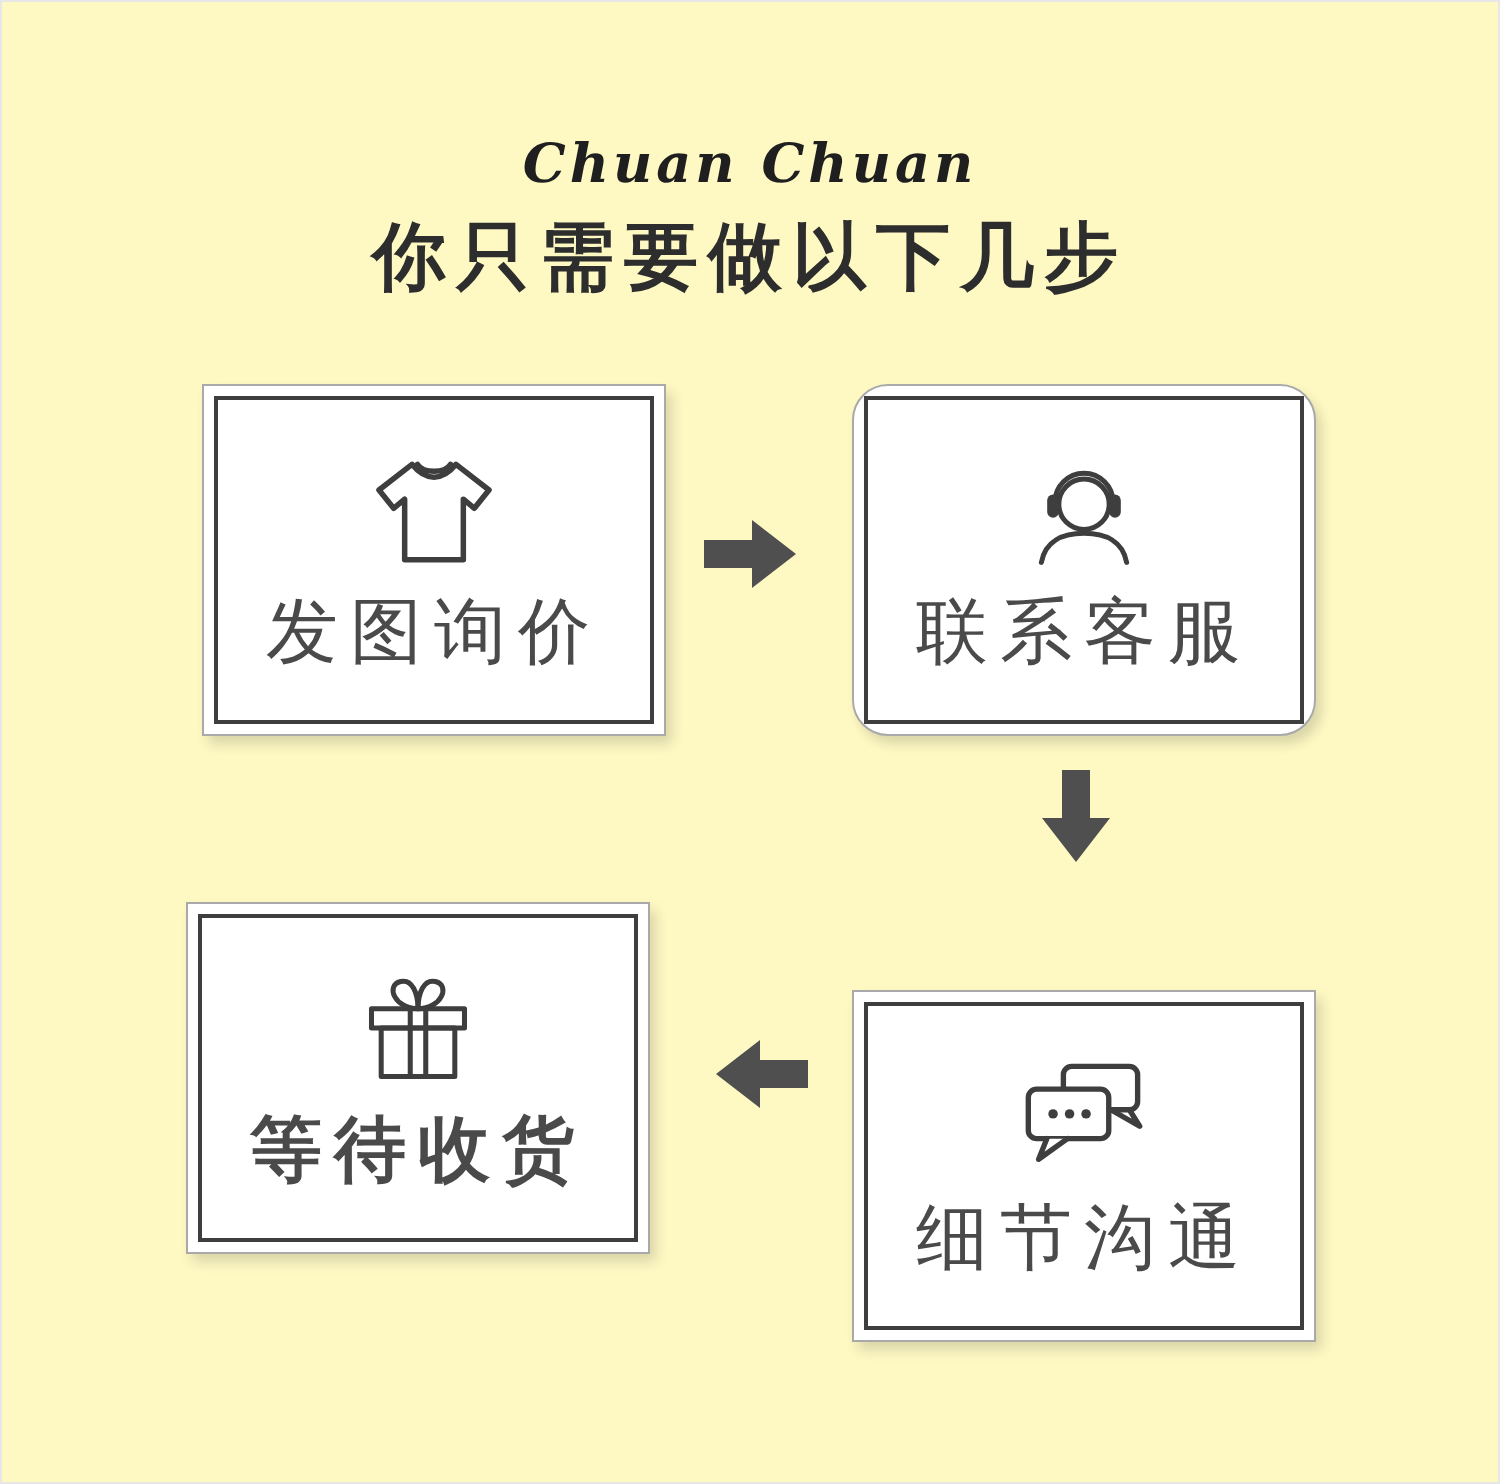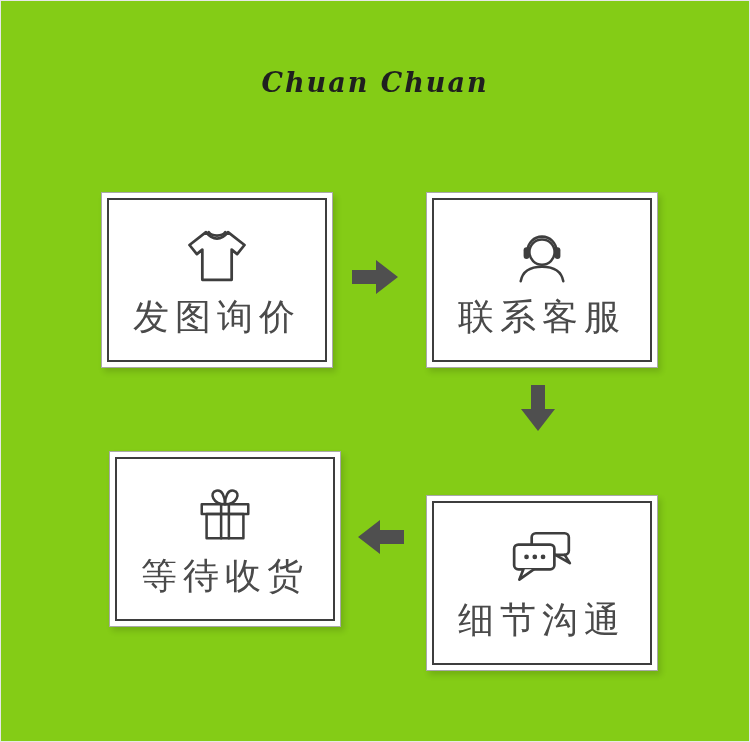--- a/index.html
+++ b/index.html
@@ -1,21 +1,21 @@
 <!DOCTYPE html>
 <html><head>
 <meta charset="utf-8">
 <style>
   * { margin: 0; padding: 0; box-sizing: border-box; }
   html, body { background: #ffffff; }
   .page {
     position: relative;
     width: 750px;
     height: 742px;
-    background: #84cc16;
+    background: #fef9c3;
     border: 1px solid #e7e7e7;
     font-family: "DejaVu Sans", sans-serif;
     overflow: hidden;
   }
   .brand {
     position: absolute;
     top: 66px; left: 0; width: 100%;
     text-align: center;
     font-family: "DejaVu Serif", serif;
     font-style: italic;
@@ -67,23 +67,23 @@
     height: 100%;
     border: 2px solid #3e3e3e;
     display: flex;
     flex-direction: column;
     align-items: center;
     justify-content: center;
     gap: 12px;
     background: #ffffff;
   }
   .box1 { left: 100px; top: 191px; }
-  .box2 { left: 425px; top: 191px; }
+  .box2 { left: 425px; top: 191px; border-radius: 18px; }
   .box3 { left: 425px; top: 450px; margin-top: 44px; }
-  .box4 { left: 108px; top: 450px; }
+  .box4 { left: 92px; top: 450px; font-weight: bold; }
   .step-icon { width: 66px; height: 62px; display: block; }
   .step-icon svg { width: 100%; height: 100%; display: block; }
   .step-label {
     font-size: 36px;
     color: #4a4a4a;
     letter-spacing: 6px;
     line-height: 1;
     white-space: nowrap;
   }
   .flow-arrow { position: absolute; }
@@ -92,20 +92,21 @@
   .arrow-left  { left: 355px; top: 516px; width: 48px; height: 40px; }
   .flow-arrow svg { width: 100%; height: 100%; display: block; }
 </style>
 </head>
 <body>
 
 <div class="page">
 
   <div class="brand">Chuan Chuan</div>
 
+  <div class="title">你只需要做以下几步</div>
 
 
   <div class="stepbox box1">
     <div class="stepbox-inner">
       <span class="step-icon">
         <svg viewBox="0 0 72 64" fill="none" stroke="#3e3e3e" stroke-width="3" stroke-linejoin="round" stroke-linecap="round">
           <path d="M24 6 L6 20 L14 30 L20 25 L20 58 L52 58 L52 25 L58 30 L66 20 L48 6 C44 11 40 13 36 13 C32 13 28 11 24 6 Z"></path>
           <path d="M27 6 C30 11 42 11 45 6"></path>
         </svg>
       </span>

